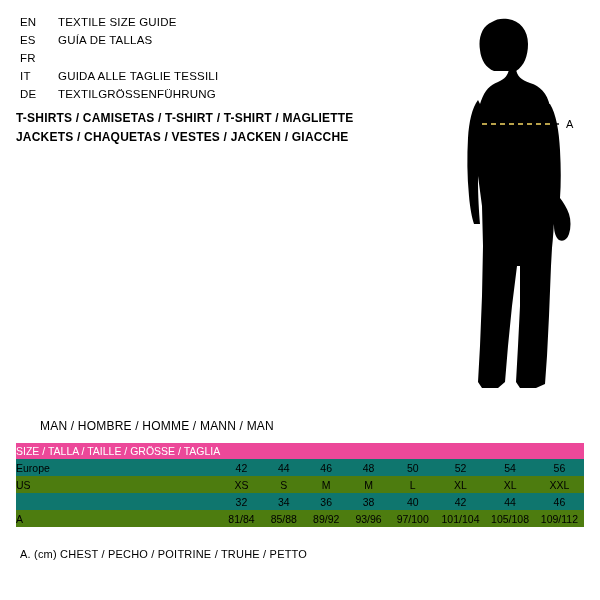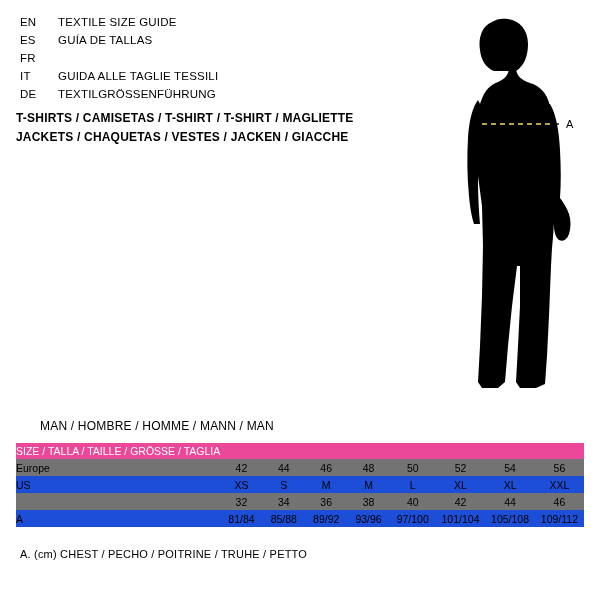--- a/index.html
+++ b/index.html
@@ -102,24 +102,24 @@
     vertical-align: middle;
     white-space: nowrap;
   }
   tr.head td {
     background: #ec4899;
     color: #ffffff;
     font-size: 10.5px;
     height: 16px;
   }
   tr.shade td {
-    background: #1d4ed8;
+    background: #4d7c0f;
   }
   tr.plain td {
-    background: #737373;
+    background: #0f766e;
   }
   td.label-col {
     width: 86px;
     padding-left: 4px;
   }
   td.val {
     width: 68px;
     text-align: center;
   }
   .footnote {

